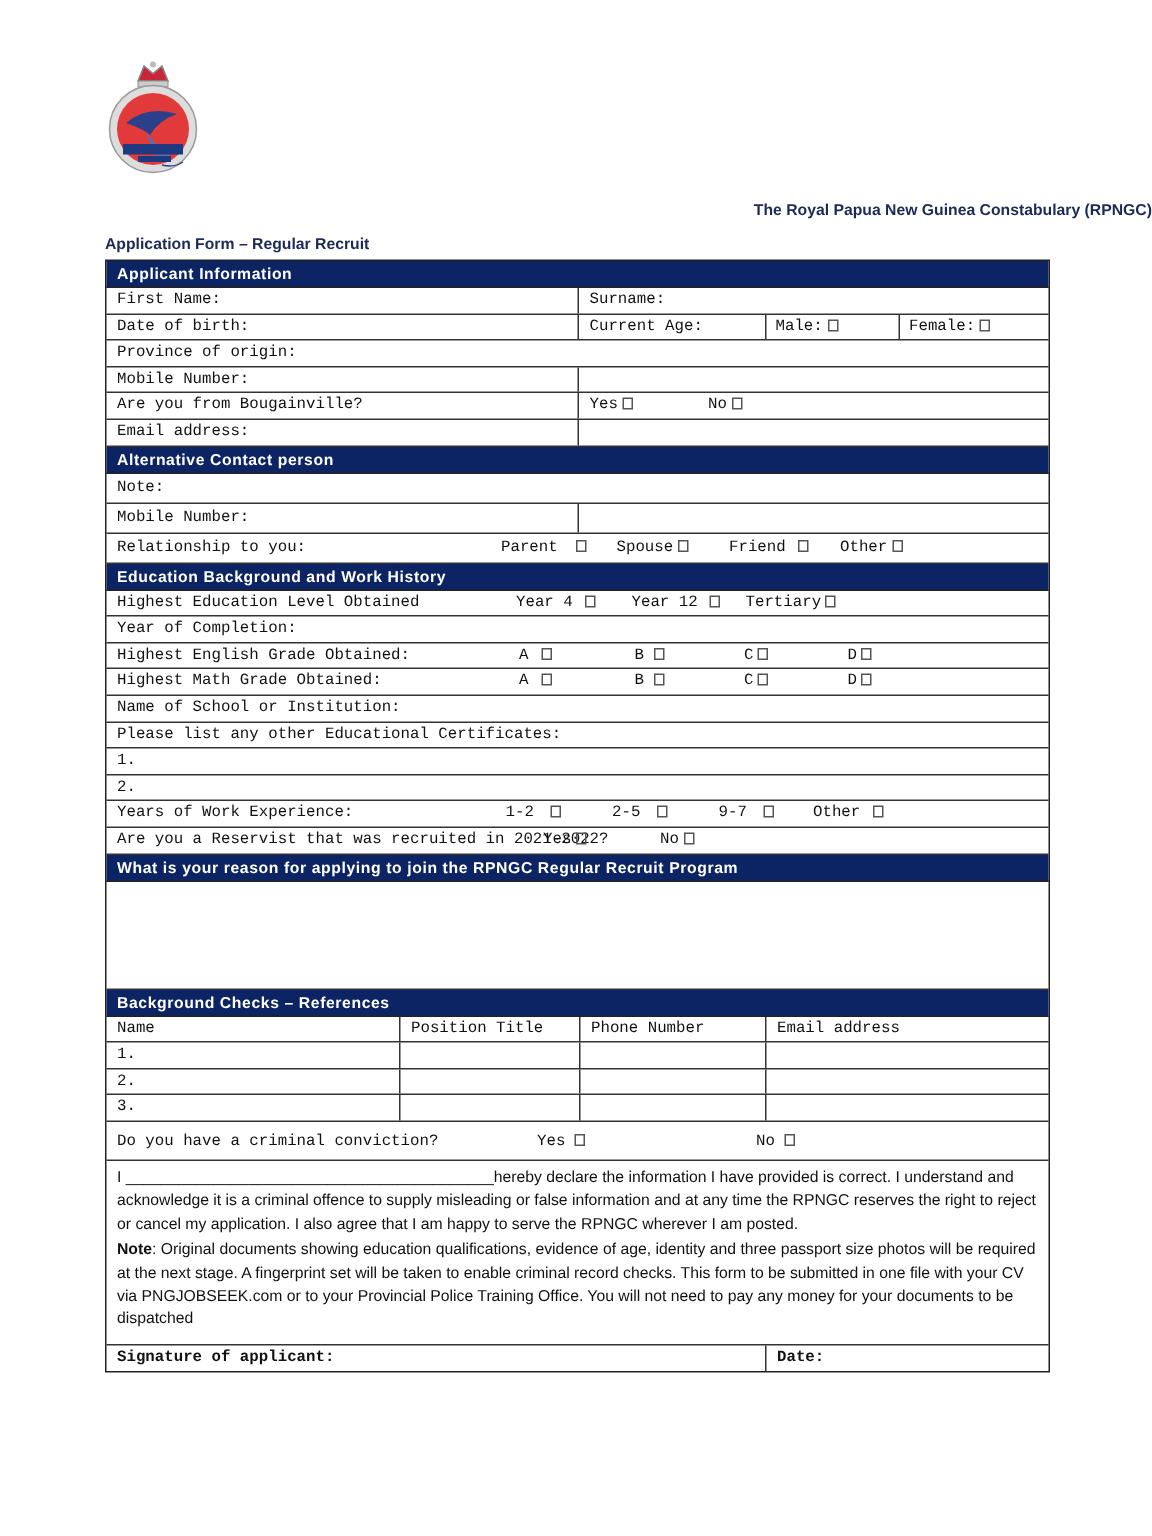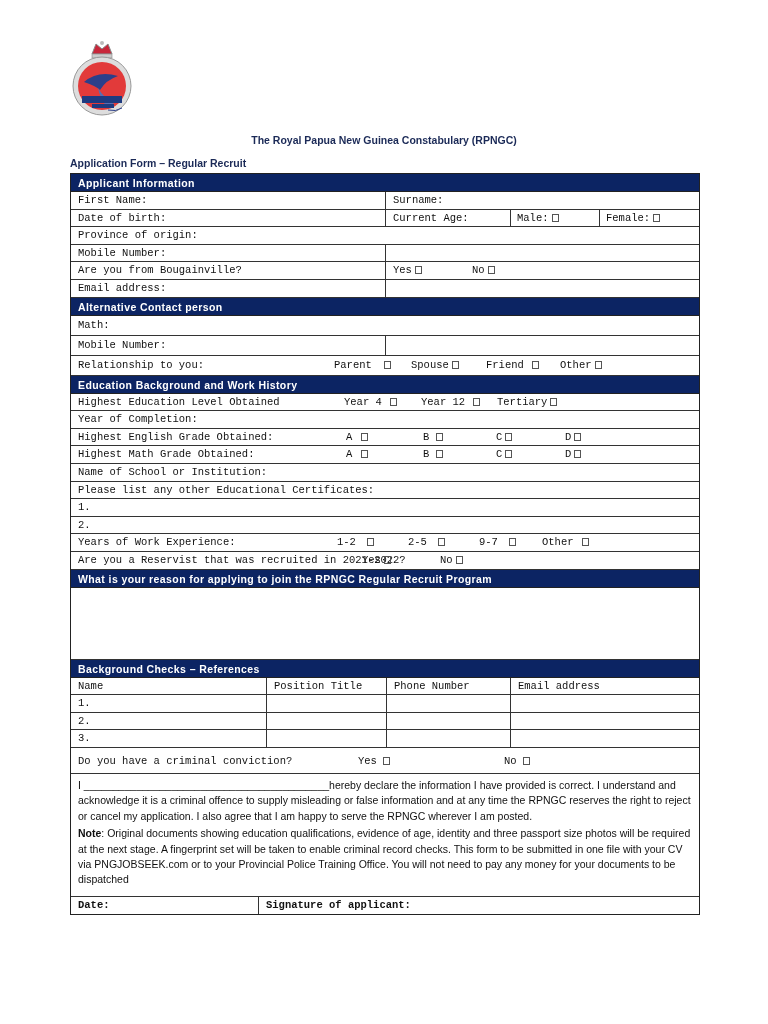--- a/index.html
+++ b/index.html
@@ -1,18 +1,18 @@
 <!DOCTYPE html>
 <html><head>
 <meta charset="utf-8">
 <style>
   * { box-sizing: border-box; margin: 0; padding: 0; }
   body { width: 768px; height: 1024px; background: #ffffff; font-family: "Liberation Sans", sans-serif; color: #111; position: relative; overflow: hidden; }
   .logo { position: absolute; left: 70px; top: 40px; width: 64px; height: 80px; }
-  .org-title { position: absolute; left: 0; width: 768px; top: 134px; text-align: center; font-size: 10.5px; font-weight: bold; color: #1b2a57; }
+  .org-title { position: absolute; left: 0; width: 768px; top: 134px; text-align: right; font-size: 10.5px; font-weight: bold; color: #1b2a57; }
   .form-title { position: absolute; left: 70px; top: 157px; font-size: 10.5px; font-weight: bold; color: #1b2a57; }
   .form { position: absolute; left: 70px; top: 173px; width: 630px; border: 1px solid #222; }
   .sec { background: #0c2463; color: #fff; font-weight: bold; font-size: 10.5px; height: 18px; line-height: 18px; padding-left: 7px; letter-spacing: 0.4px; border-bottom: 1px solid #222; }
   .row { display: flex; border-bottom: 1px solid #333; font-size: 10.5px; height: 17.6px; line-height: 17px; position: relative; }
   .row:last-child { border-bottom: none; }
   .cell { padding-left: 7px; border-right: 1px solid #333; white-space: nowrap; overflow: hidden; font-family: Liberation Mono, monospace; }
   .cell:last-child { border-right: none; }
   .pos { position: absolute; white-space: nowrap; }
   .cb { display: inline-block; width: 7px; height: 8px; border: 1px solid #555; vertical-align: -1px; margin-left: 3px; }
   .tall { height: 72px; border-bottom: 1px solid #333; }
@@ -72,21 +72,21 @@
       <span class="pos" style="left:86px"><span>No</span><span class="cb"></span></span>
     </div>
   </div>
   <div class="row">
     <div class="cell" style="width:315px"><span>Email address:</span></div>
     <div class="cell" style="flex:1"></div>
   </div>
 
   <div class="sec">Alternative Contact person</div>
   <div class="row" style="height:20px;line-height:19px">
-    <div class="cell" style="flex:1"><span>Math:</span></div>
+    <div class="cell" style="flex:1"><span>Note:</span></div>
   </div>
   <div class="row" style="height:20px;line-height:19px">
     <div class="cell" style="width:315px"><span>Mobile Number:</span></div>
     <div class="cell" style="flex:1"></div>
   </div>
   <div class="row" style="height:20px;line-height:19px">
     <div class="cell" style="flex:1;position:relative">
       <span>Relationship to you:</span>
       <span class="pos" style="left:263px"><span>Parent</span><span class="cb" style="margin-left:12px"></span></span>
       <span class="pos" style="left:340px"><span>Spouse</span><span class="cb"></span></span>
@@ -188,16 +188,16 @@
       <span class="pos" style="left:287px"><span>Yes</span><span class="cb" style="margin-left:6px"></span></span>
       <span class="pos" style="left:433px"><span>No</span><span class="cb" style="margin-left:6px"></span></span>
     </div>
   </div>
 
   <div class="decl">
     <p>I __________________________________________hereby declare the information I have provided is correct. I understand and acknowledge it is a criminal offence to supply misleading or false information and at any time the RPNGC reserves the right to reject or cancel my application. I also agree that I am happy to serve the RPNGC wherever I am posted.</p>
     <p><b>Note</b><span>: Original documents showing education qualifications, evidence of age, identity and three passport size photos will be required at the next stage. A fingerprint set will be taken to enable criminal record checks. This form to be submitted in one file with your CV via PNGJOBSEEK.com or to your Provincial Police Training Office. You will not need to pay any money for your documents to be dispatched</span></p>
   </div>
   <div class="row" style="height:17px;line-height:16px">
+    <div class="cell sig" style="width:440px"><span>Signature of applicant:</span></div>
     <div class="cell sig" style="flex:1"><span>Date:</span></div>
-    <div class="cell sig" style="width:440px"><span>Signature of applicant:</span></div>
   </div>
 </div>
 
 </body></html>

